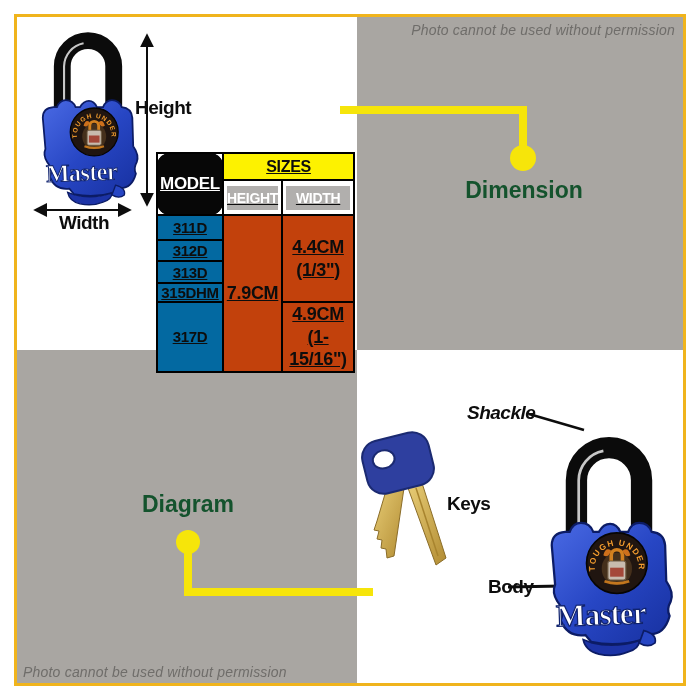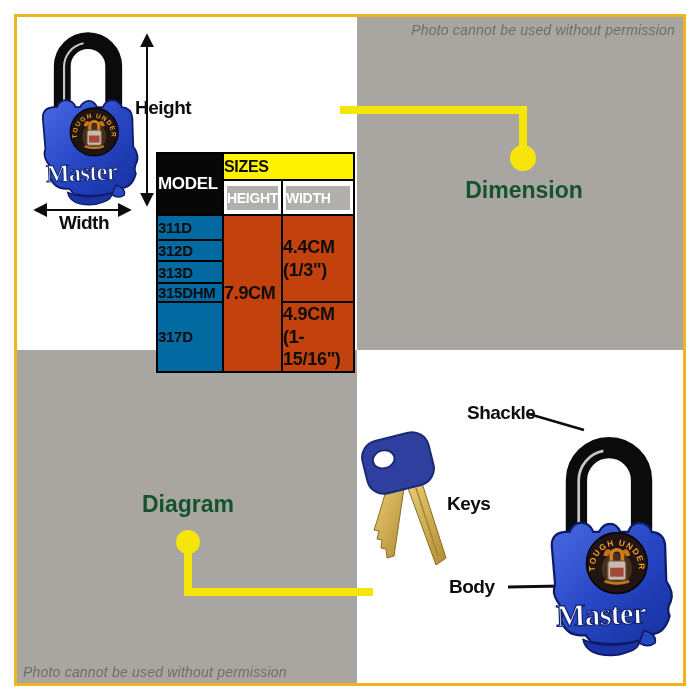--- a/index.html
+++ b/index.html
@@ -33,30 +33,30 @@
   
   .section-label{position:absolute;color:#14532d;font-weight:bold;font-size:23px;
                  text-align:center;width:200px;}
   #label-dimension{left:424px;top:177px;}
   #label-diagram{left:88px;top:491px;}
 
   
   .part-label{position:absolute;color:#0d0d0d;font-weight:bold;font-size:19px;letter-spacing:-0.5px;}
   #lbl-height{left:135px;top:97px;}
   #lbl-width{left:44px;top:212px;width:80px;text-align:center;}
-  #lbl-shackle{left:467px;top:402px;}
+  #lbl-shackle{left:467px;top:402px;font-style:italic;}
   #lbl-keys{left:437px;top:493px;margin-left:10px;}
-  #lbl-body{left:449px;top:576px;}
+  #lbl-body{left:488px;top:576px;}
 
   
   .sizes-table{position:absolute;left:156px;top:152px;border-collapse:collapse;
                table-layout:fixed;background:#fff;}
-  .sizes-table td{border:2px solid #000;vertical-align:middle;
-                  padding:0;font-weight:bold;letter-spacing:-0.3px;color:#0d0d0d;}
-  .td-model-h{background:#070707;color:#fff !important;font-size:17px;width:64px;}
+  .sizes-table td{border:2px solid #000;text-align:center;vertical-align:middle;
+                  padding:0;font-weight:bold;letter-spacing:-0.3px;color:#0d0d0d;text-decoration:underline;}
+  .td-model-h{background:#070707;color:#fff !important;font-size:17px;width:64px;border-radius:13px;}
   .td-sizes{background:#fdf200;font-size:16px;height:25px;}
   .td-sub{background:#fff;padding:3px !important;height:27px;}
   .chip{background:#b1afad;color:#fff;font-weight:bold;font-size:14px;
         padding:4px 0;letter-spacing:-0.3px;}
   .col-h{width:59px;}.col-w{width:72px;}
   .td-m{font-size:15px;background:#0369a1;}
   .td-val{font-size:18px;background:#c2410c;line-height:1.25;}
   .r1{height:25px;}.r2{height:21px;}.r3{height:22px;}.r4{height:17px;}.r5{height:44px;padding-left:30px;}
 
   .overlay{position:absolute;left:0;top:0;pointer-events:none;}

